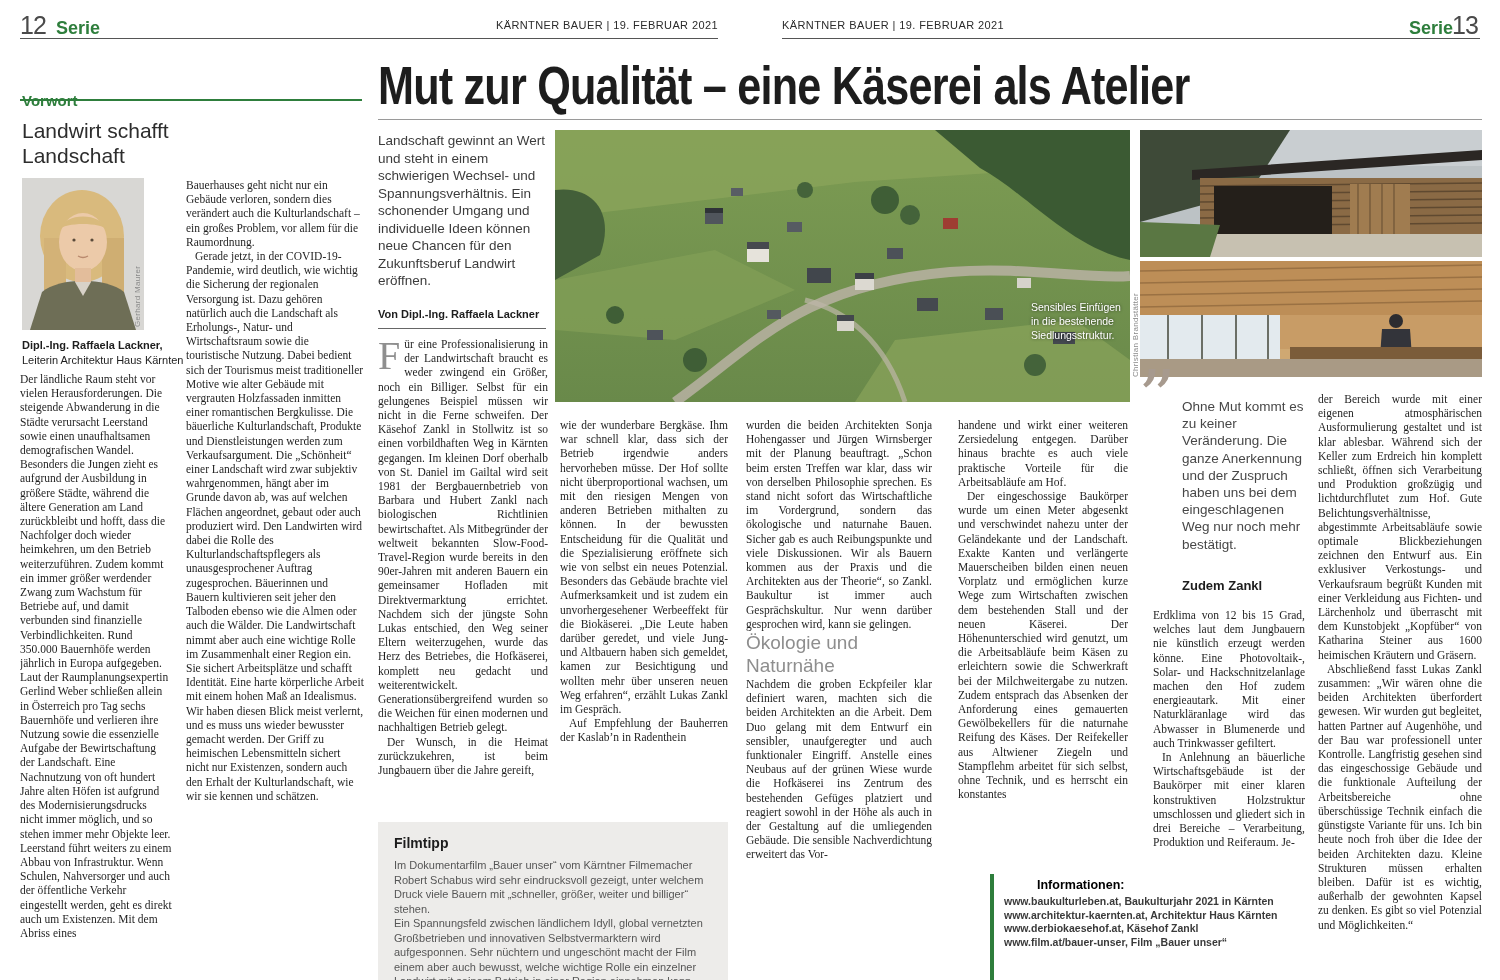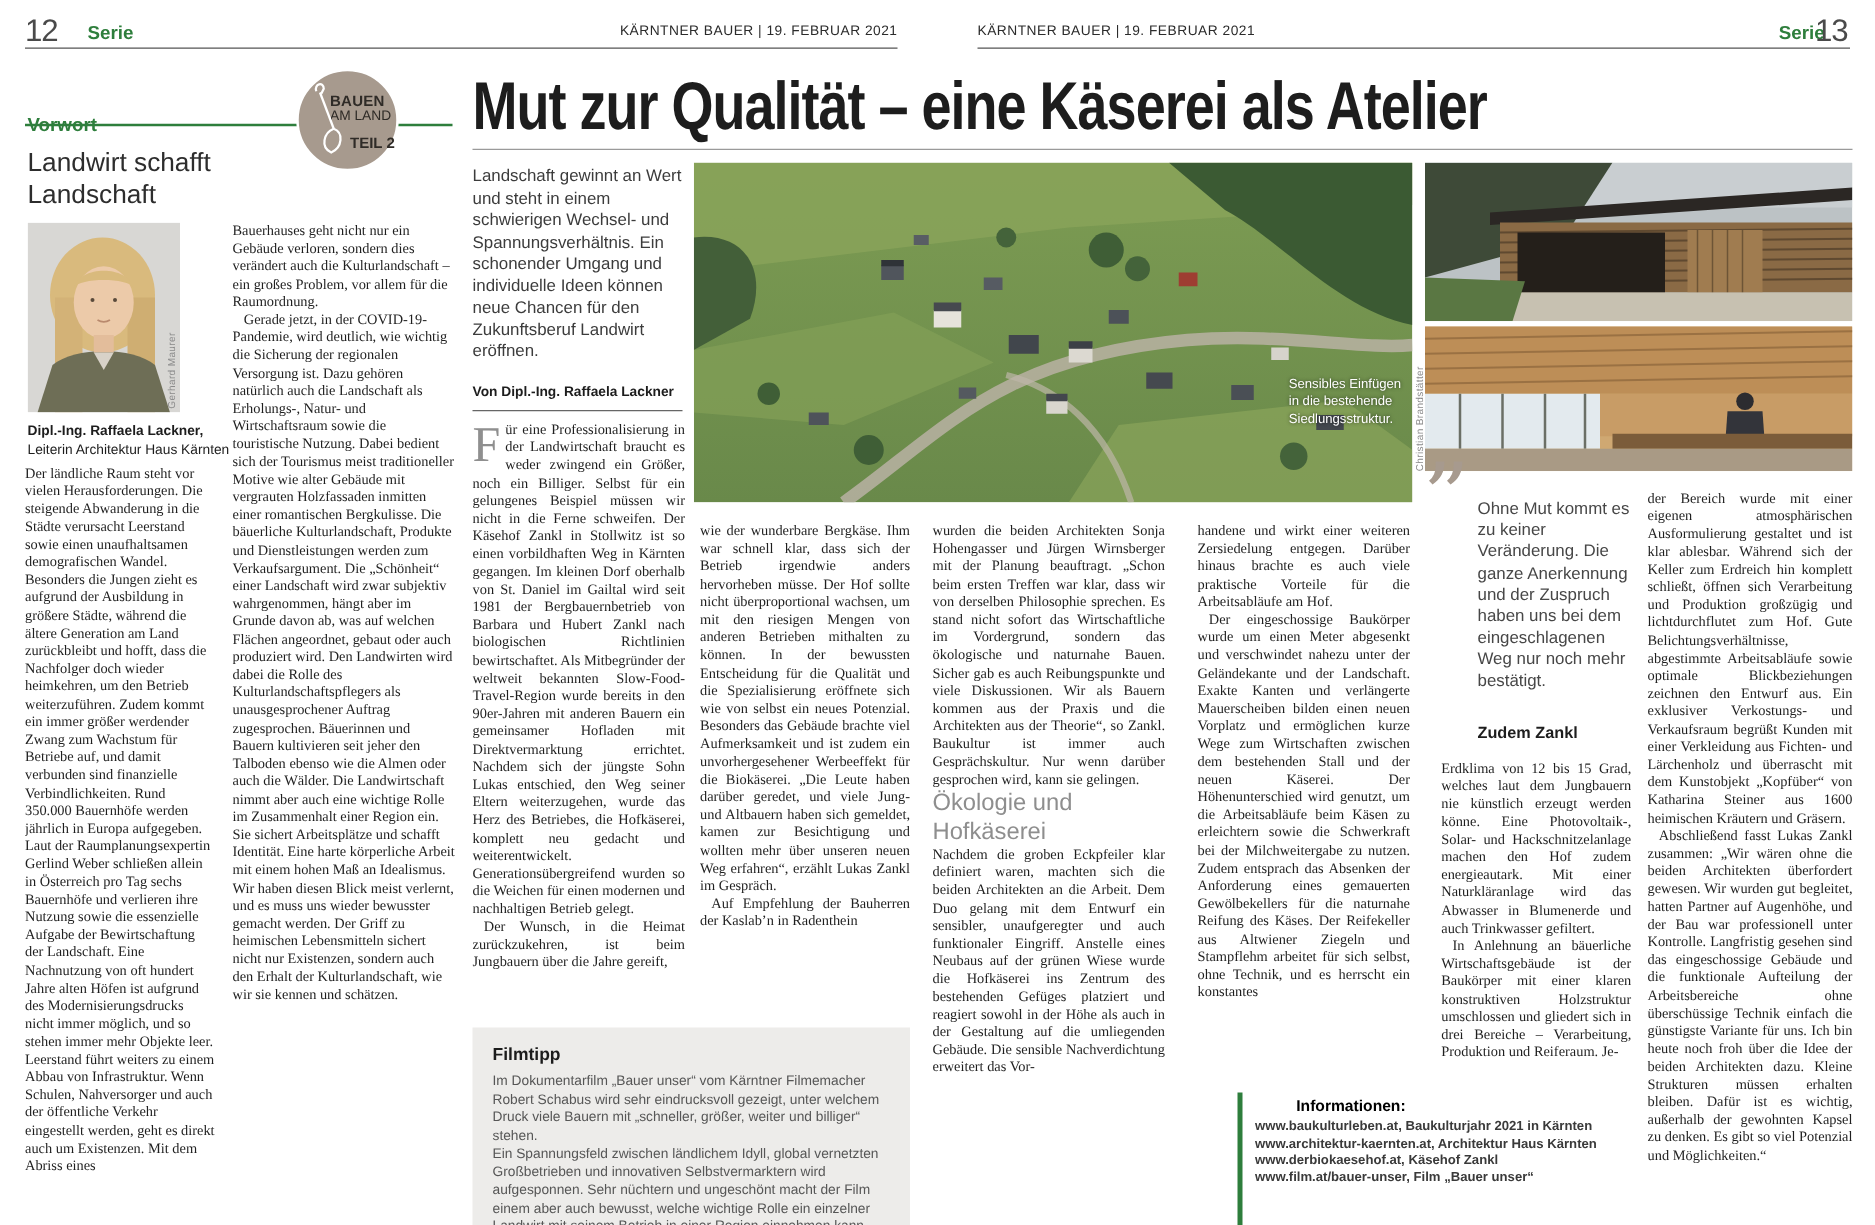--- a/index.html
+++ b/index.html
@@ -2,21 +2,21 @@
 <html lang="de"><head>
 <meta charset="utf-8">
 <style>
   html,body{margin:0;padding:0;background:#e8e8e8;}
   #page{position:relative;width:1500px;height:980px;background:#ffffff;overflow:hidden;
         font-family:"Liberation Sans",sans-serif;color:#1f1f1f;}
   .abs{position:absolute;}
 
   
   .pagenum{font-size:25px;font-weight:300;color:#4a4a4a;letter-spacing:-1px;}
-  .seclabel{font-size:15px;font-weight:700;color:#2e7e3c;margin-left:14px;}
+  .seclabel{font-size:18px;font-weight:700;color:#2e7e3c;}
   .masthead{font-size:11px;color:#2b2b2b;letter-spacing:.4px;white-space:nowrap;}
   .hrule{height:1px;background:#555;}
 
   
   .kicker{font-size:15px;font-weight:700;color:#2e7e3c;margin-top:16px;}
   .greenrule{height:2px;background:#2e7e3c;}
   .vw-title{font-size:21px;line-height:25px;font-weight:400;color:#2d2d2d;}
   .author-name{font-size:11px;font-weight:700;line-height:15px;color:#1d1d1d;}
   .author-role{font-size:11px;line-height:15px;color:#1d1d1d;}
 
@@ -75,30 +75,20 @@
   <div class="abs hrule" style="left:20px;top:38px;width:698px;"></div>
 
   <div class="abs masthead" style="left:782px;top:19px;">KÄRNTNER BAUER  |  19. FEBRUAR 2021</div>
   <div class="abs seclabel" style="left:1409px;top:18px;">Serie</div>
   <div class="abs pagenum" style="left:1452px;top:11px;">13</div>
   <div class="abs hrule" style="left:782px;top:38px;width:698px;"></div>
 
   <div class="abs kicker" style="left:22px;top:76px;">Vorwort</div>
   <div class="abs greenrule" style="left:20px;top:99px;width:342px;"></div>
 
-  <div class="abs badge" style="left:237px;top:55px;">
-    <span class="b1">BAUEN</span>
-    <span class="b2">AM LAND</span>
-    <span class="b3">TEIL 2</span>
-    <svg width="34" height="64" viewBox="0 0 34 64">
-      <path d="M10 8 C8 2 16 0 16 6 L14 10" fill="none" stroke="#fff" stroke-width="1.8"></path>
-      <line x1="13" y1="9" x2="24" y2="38" stroke="#fff" stroke-width="1.8"></line>
-      <path d="M24 38 C32 41 31 53 22 57 C13 53 16 41 24 38 Z" fill="none" stroke="#fff" stroke-width="1.8"></path>
-    </svg>
-  </div>
 
   <div class="abs vw-title" style="left:22px;top:118px;width:165px;">Landwirt schafft Landschaft</div>
 
   <div class="abs photo" style="left:22px;top:178px;width:122px;height:152px;">
     <svg width="122" height="152" viewBox="0 0 122 152">
       <rect width="122" height="152" fill="#d8d7d4"></rect>
       <ellipse cx="60" cy="58" rx="42" ry="46" fill="#d9ba7d"></ellipse>
       <rect x="22" y="60" width="22" height="92" fill="#d3b277"></rect>
       <rect x="80" y="60" width="22" height="92" fill="#cfae72"></rect>
       <path d="M8 152 L20 114 C38 99 84 99 102 114 L114 152 Z" fill="#6e6e56"></path>
@@ -238,21 +228,21 @@
     <p>Der Wunsch, in die Heimat zurückzukehren, ist beim Jungbauern über die Jahre gereift,</p>
   </div>
 
   <div class="abs serifcol" style="left:560px;top:418px;width:168px;height:392px;">
     <p>wie der wunderbare Bergkäse. Ihm war schnell klar, dass sich der Betrieb irgendwie anders hervorheben müsse. Der Hof sollte nicht überproportional wachsen, um mit den riesigen Mengen von anderen Betrieben mithalten zu können. In der bewussten Entscheidung für die Qualität und die Spezialisierung eröffnete sich wie von selbst ein neues Potenzial. Besonders das Gebäude brachte viel Aufmerksamkeit und ist zudem ein unvorhergesehener Werbeeffekt für die Biokäserei. „Die Leute haben darüber geredet, und viele Jung- und Altbauern haben sich gemeldet, kamen zur Besichtigung und wollten mehr über unseren neuen Weg erfahren“, erzählt Lukas Zankl im Gespräch.</p>
     <p>Auf Empfehlung der Bauherren der Kaslab’n in Radenthein</p>
   </div>
 
   <div class="abs serifcol" style="left:746px;top:418px;width:186px;height:562px;">
     <p>wurden die beiden Architekten Sonja Hohengasser und Jürgen Wirnsberger mit der Planung beauftragt. „Schon beim ersten Treffen war klar, dass wir von derselben Philosophie sprechen. Es stand nicht sofort das Wirtschaftliche im Vordergrund, sondern das ökologische und naturnahe Bauen. Sicher gab es auch Reibungspunkte und viele Diskussionen. Wir als Bauern kommen aus der Praxis und die Architekten aus der Theorie“, so Zankl. Baukultur ist immer auch Gesprächskultur. Nur wenn darüber gesprochen wird, kann sie gelingen.</p>
-    <p class="subhead">Ökologie und Hofkäserei</p>
+    <p class="subhead">Ökologie und Naturnähe</p>
     <p style="text-indent:0;">Nachdem die groben Eckpfeiler klar definiert waren, machten sich die beiden Architekten an die Arbeit. Dem Duo gelang mit dem Entwurf ein sensibler, unaufgeregter und auch funktionaler Eingriff. Anstelle eines Neubaus auf der grünen Wiese wurde die Hofkäserei ins Zentrum des bestehenden Gefüges platziert und reagiert sowohl in der Höhe als auch in der Gestaltung auf die umliegenden Gebäude. Die sensible Nachverdichtung erweitert das Vor-</p>
   </div>
 
   <div class="abs serifcol" style="left:958px;top:418px;width:170px;height:448px;">
     <p>handene und wirkt einer weiteren Zersiedelung entgegen. Darüber hinaus brachte es auch viele praktische Vorteile für die Arbeitsabläufe am Hof.</p>
     <p>Der eingeschossige Baukörper wurde um einen Meter abgesenkt und verschwindet nahezu unter der Geländekante und der Landschaft. Exakte Kanten und verlängerte Mauerscheiben bilden einen neuen Vorplatz und ermöglichen kurze Wege zum Wirtschaften zwischen dem bestehenden Stall und der neuen Käserei. Der Höhenunterschied wird genutzt, um die Arbeitsabläufe beim Käsen zu erleichtern sowie die Schwerkraft bei der Milchweitergabe zu nutzen. Zudem entsprach das Absenken der Anforderung eines gemauerten Gewölbekellers für die naturnahe Reifung des Käses. Der Reifekeller aus Altwiener Ziegeln und Stampflehm arbeitet für sich selbst, ohne Technik, und es herrscht ein konstantes</p>
   </div>
 
   <div class="abs quote-mark" style="left:1138px;top:383px;">”</div>
   <div class="abs quote-text" style="left:1182px;top:398px;width:130px;">Ohne Mut kommt es zu keiner Veränderung. Die ganze Anerkennung und der Zuspruch haben uns bei dem eingeschlagenen Weg nur noch mehr bestätigt.</div>

